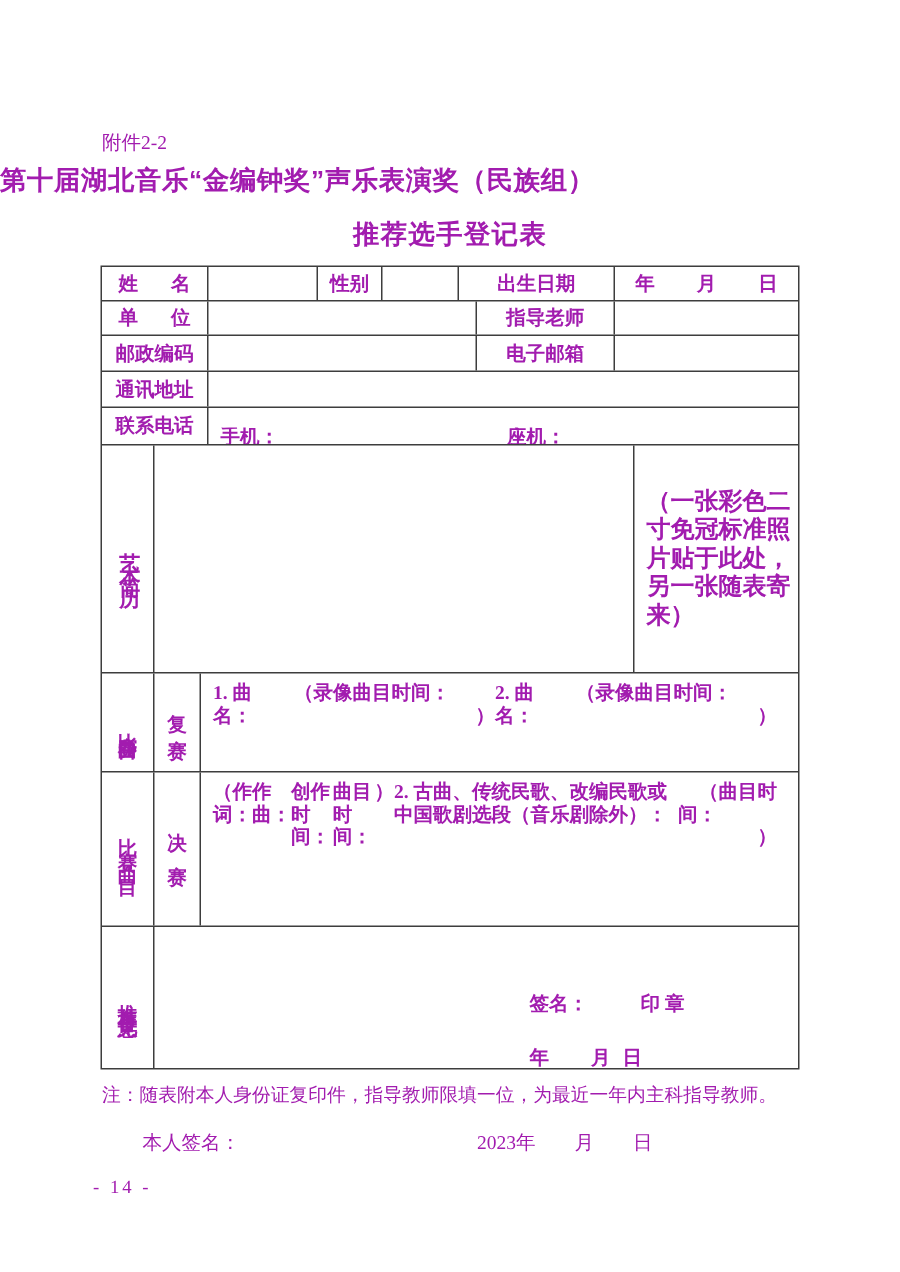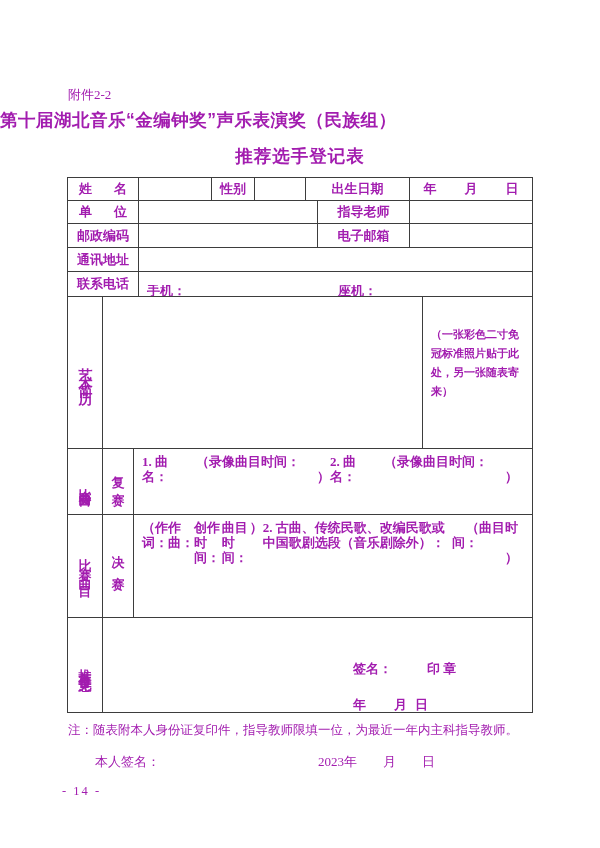--- a/index.html
+++ b/index.html
@@ -28,21 +28,21 @@
         text-align:justify; text-align-last:justify; }
 
   .vtext { writing-mode:vertical-rl; text-orientation:upright; line-height:1; }
   .ls1  { letter-spacing:2px;  font-size:13px; }
   .ls8  { letter-spacing:8px;  font-size:14px; }
   .ls9  { letter-spacing:9px;  font-size:13px; }
   .ls16 { letter-spacing:16px; font-size:13px; }
   .ls22 { letter-spacing:22px; font-size:13px; }
 
   .photo-note { align-items:flex-start; }
-  .photo-note .inner { padding:28px 3px 0 8px; line-height:19px; font-size:11px; word-break:break-all; }
+  .photo-note .inner { padding:28px 3px 0 8px; line-height:19px; font-size:16px; word-break:break-all; }
 
   .contact { position:relative;margin-top:13px; }
   .contact .mobile { position:absolute; left:8px; }
   .contact .landline { position:absolute; left:199px; }
 
   .songcol { flex-direction:row; align-items:stretch; justify-content:space-between;
              padding:5px 14px 6px 8px; box-sizing:border-box; }
   .songcol .ln { line-height:15px; }
   .songcol .rt { text-align:right; }
   .gap30 { display:inline-block; width:30px; }

